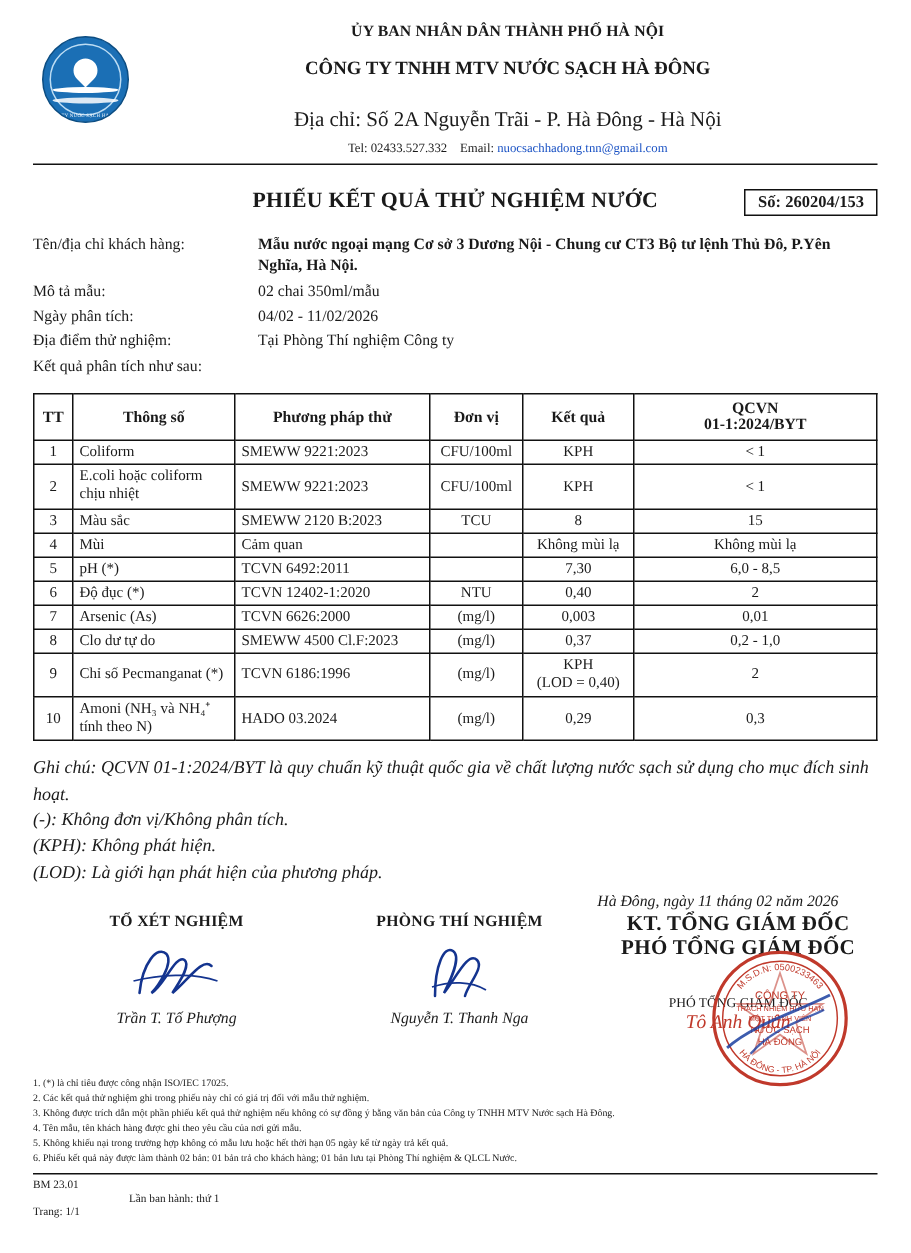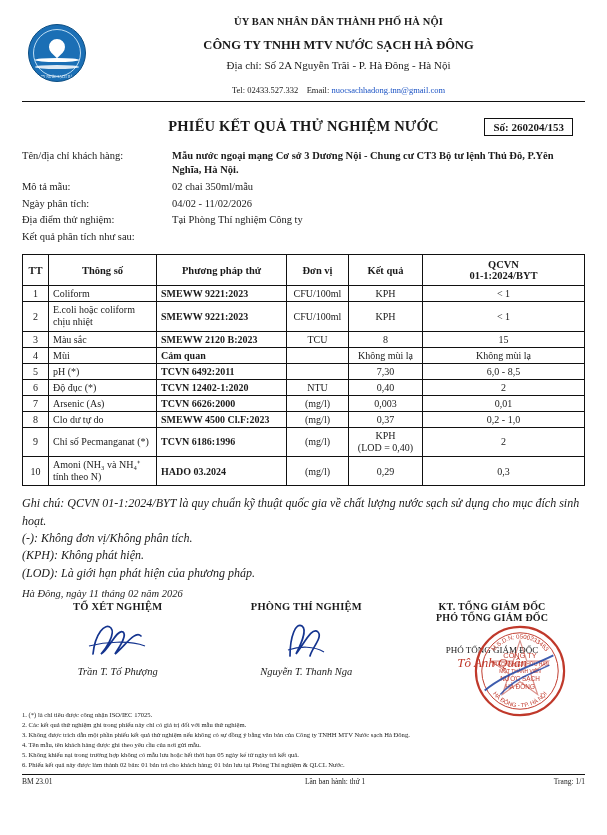--- a/index.html
+++ b/index.html
@@ -85,45 +85,45 @@
     font-size: 10.5px;
     font-weight: bold;
     letter-spacing: .1px;
   }
   .h-line2 {
     font-size: 12.5px;
     font-weight: bold;
     margin-top: 11px;
   }
   .h-line3 {
-    font-size: 11px;
-    margin-top: 6px;
+    font-size: 14px;
+    margin-top: 20px;
   }
   .h-line4 {
     font-size: 8.5px;
-    margin-top: 14px;
+    margin-top: 4px;
   }
   .h-line4 .mail { color: #1a52c4; }
 
   
   .title-row {
     margin-top: 16px;
     display: flex;
     align-items: center;
     justify-content: center;
     position: relative;
   }
   .doc-title {
     font-size: 14.5px;
     font-weight: bold;
     letter-spacing: .2px;
   }
   .so-box {
     position: absolute;
-    right: 12px;
+    right: 0;
     border: 1px solid #111;
     padding: 2px 8px;
     font-size: 11px;
     font-weight: bold;
   }
 
   
   .meta {
     margin-top: 14px;
     font-size: 10.5px;
@@ -153,21 +153,21 @@
     vertical-align: middle;
   }
   table.results thead th {
     font-weight: bold;
     text-align: center;
     font-size: 10.5px;
     padding: 4px 3px;
   }
   td.c-no   { width: 26px; text-align: center; }
   td.c-par  { width: 108px; }
-  td.c-meth { width: 130px; font-weight: bold; }
+  td.c-meth { width: 130px; }
   td.c-unit { width: 62px;  text-align: center; }
   td.c-res  { width: 74px;  text-align: center; }
   td.c-qcvn { text-align: center; }
   .qcvn-head-sub { font-weight: bold; }
   .cell-two-line { line-height: 1.22; }
 
   
   .notes {
     margin-top: 9px;
     font-size: 12px;
@@ -175,42 +175,42 @@
     line-height: 1.45;
   }
 
   
   .sig-area {
     margin-top: 6px;
     position: relative;
     height: 118px;
   }
   .place-date {
-    text-align: left;
+    text-align: right;
     font-size: 10.5px;
     font-style: italic;
     padding-right: 26px;
   }
   .sig-cols {
     display: flex;
     margin-top: 2px;
   }
   .sig-col {
     text-align: center;
     position: relative;
   }
   .sig-col.c1 { width: 34%; }
   .sig-col.c2 { width: 33%; }
   .sig-col.c3 { width: 33%; }
   .sig-head {
     font-size: 10.5px;
     font-weight: bold;
     letter-spacing: .2px;
   }
-  .sig-head.small { font-size: 10px; text-align: center; }
+  .sig-head.small { font-size: 14px; text-align: center; }
   .sig-space { height: 54px; position: relative; }
   .sig-name {
     font-size: 10.5px;
     font-style: italic;
   }
   .sig-role {
     font-size: 9px;
     margin-top: 22px;
   }
   .scribble {
@@ -229,25 +229,26 @@
 
   
   .footnotes {
     margin-top: 4px;
     font-size: 6.6px;
     line-height: 1.5;
     border-top: 0;
   }
   .footer-bar {
     display: flex;
-    justify-content: space-between;
+    justify-content: flex-end;
     font-size: 7.5px;
     border-top: 1px solid #111;
     margin-top: 4px;
     padding-top: 2px;
+    flex-direction: column;
   }
   .footer-bar .mid { margin-left: 40px; padding-left: 24px; }
 </style>
 </head>
 <body>
 
 <div class="page">
 
   <div class="header">
     <div class="logo-wrap">

